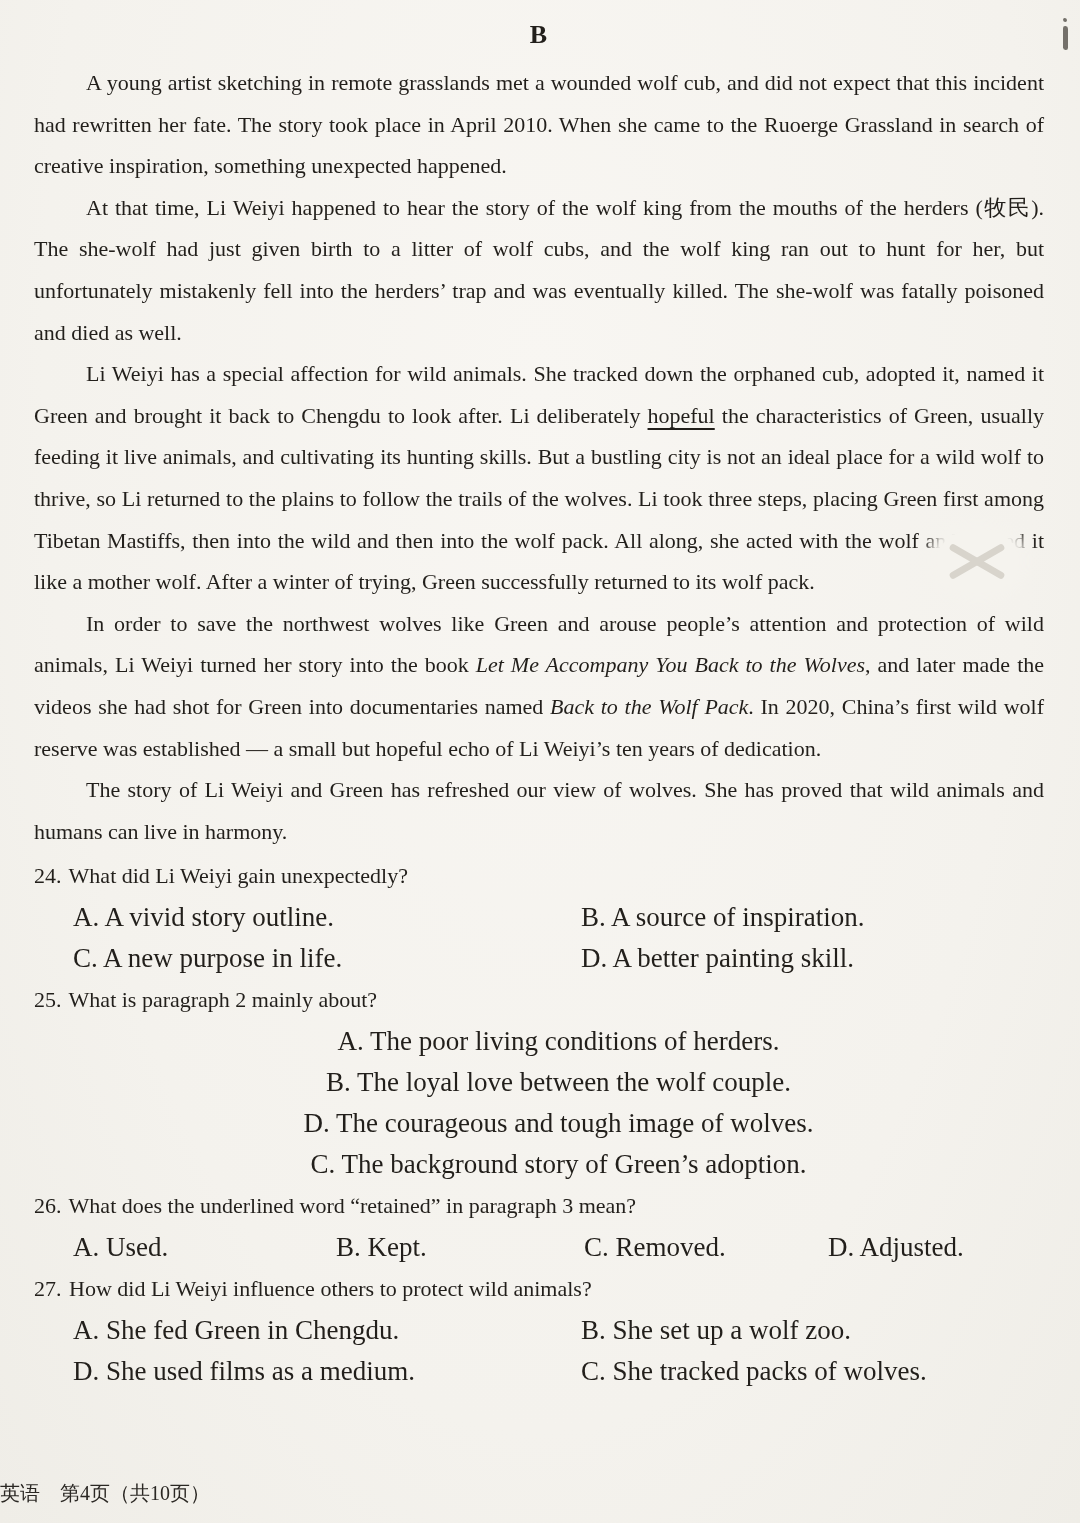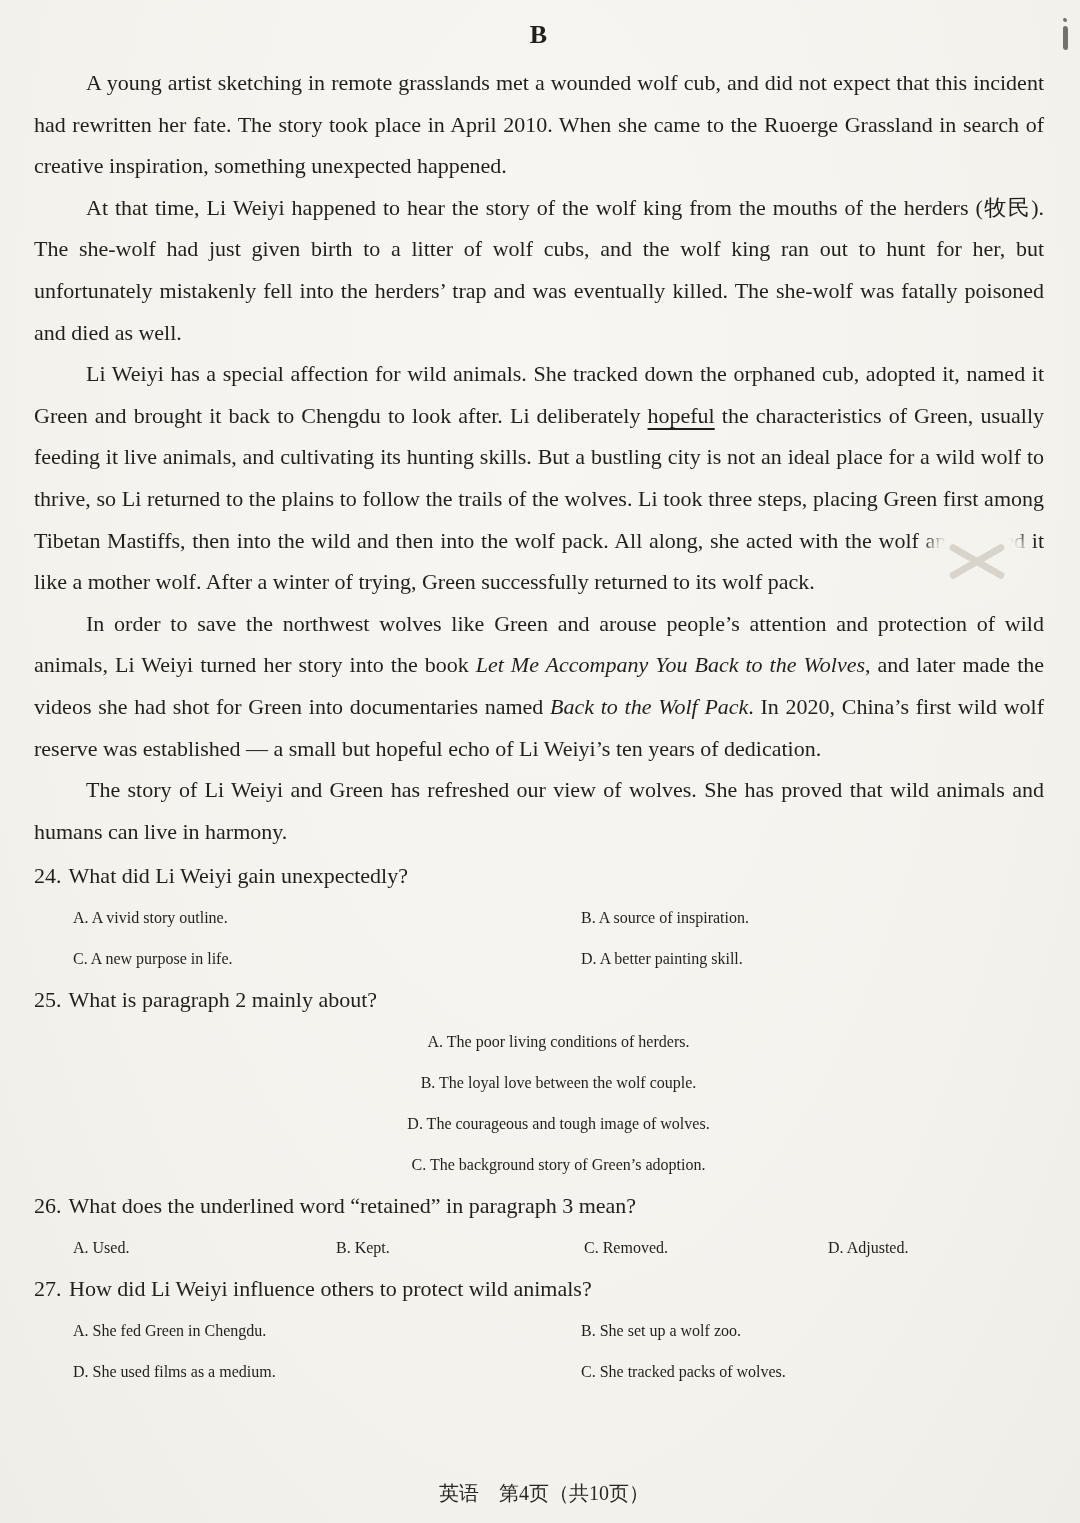--- a/index.html
+++ b/index.html
@@ -33,30 +33,30 @@
     text-decoration: underline;
     text-underline-offset: 5px;
     text-decoration-thickness: 1.5px;
   }
   .it { font-style: italic; }
 
   .questions { margin-top: 3px; }
   .stem { margin: 0; font-size: 22px; line-height: 42px; text-align: left; }
   .qnum { padding-right: 2px; text-align: center; }
 
-  .opts { padding-left: 39px; font-size: 16px; }
+  .opts { padding-left: 39px; font-size: 27px; }
   .opt { line-height: 41px; white-space: nowrap; overflow: hidden; }
   .grid-2 { display: grid; grid-template-columns: 508px 1fr; }
   .grid-4 { display: grid; grid-template-columns: 263px 248px 244px 1fr; }
   .stack  { display: block; text-align: center; }
 
   .page-footer {
     position: absolute;
-    left: 8px; right: 0; bottom: 16px;
-    text-align: center;
+    left: 0; right: 0; bottom: 16px;
+    text-align: left;
     font-size: 20px;
     color: #2a2archive723;
     color: #2a2723;
   }
 
   
   .corner-mark {
     position: absolute;
     top: 26px; right: 12px;
     width: 5px; height: 24px;

